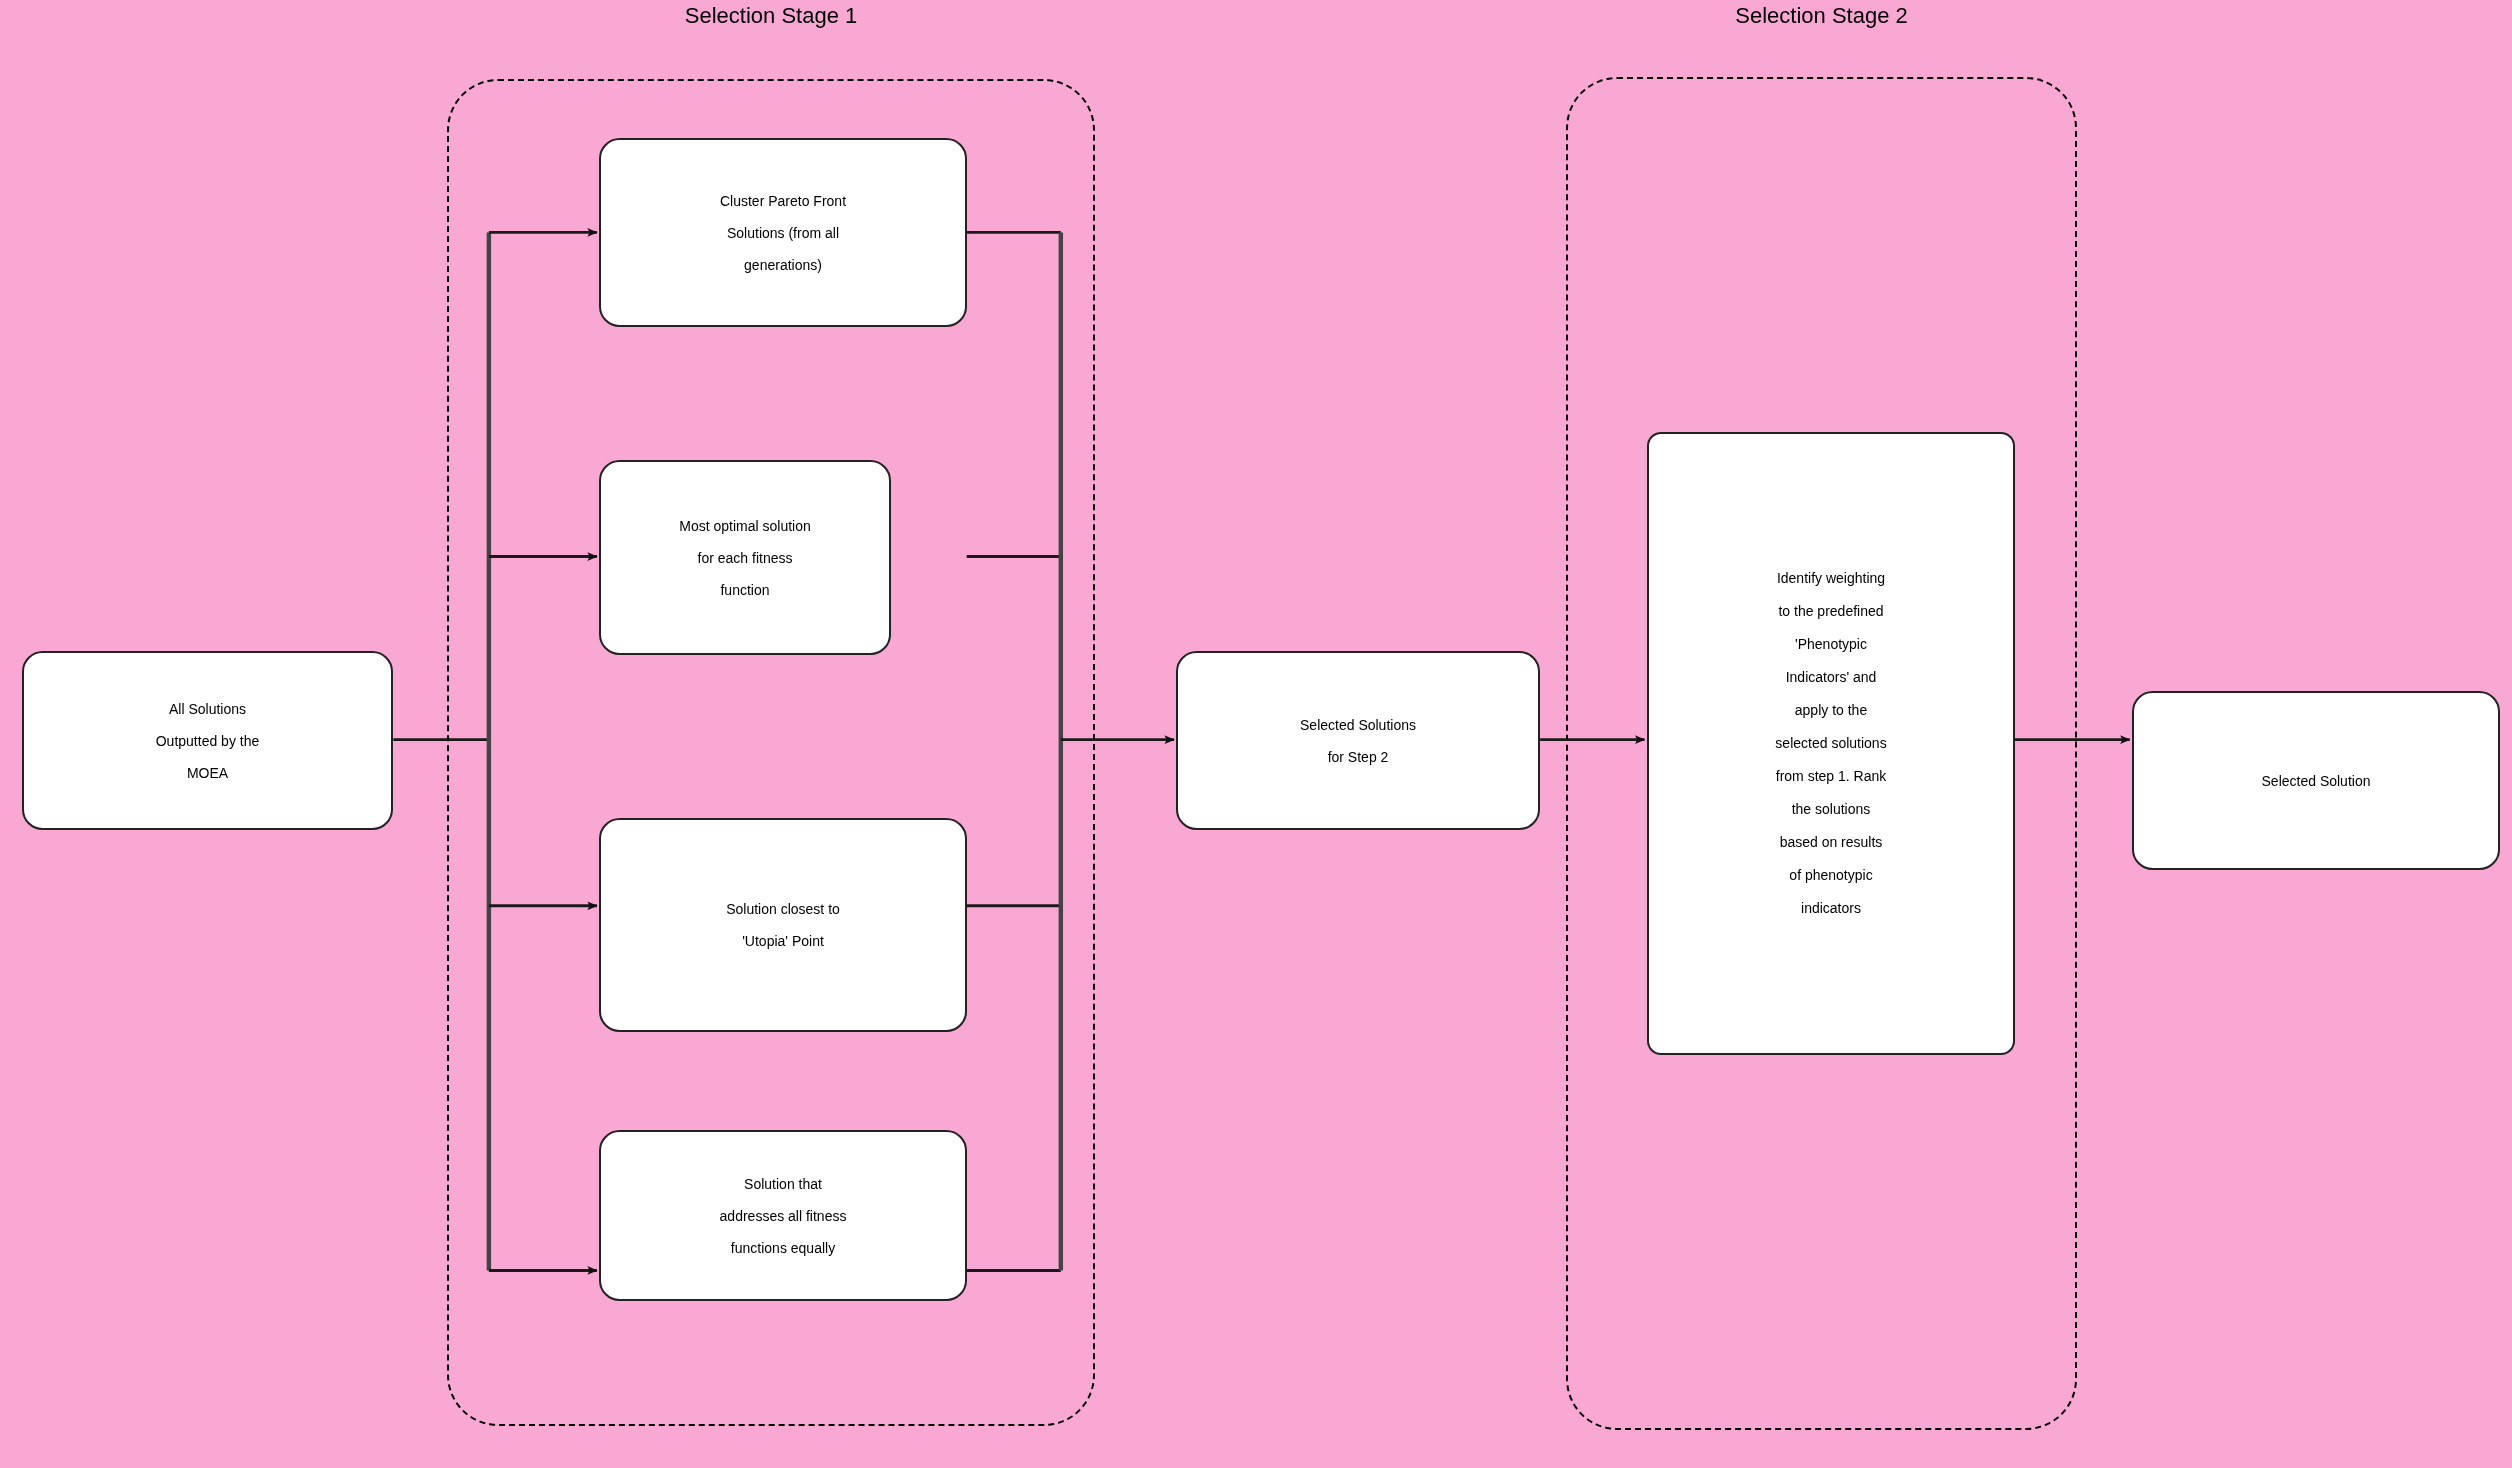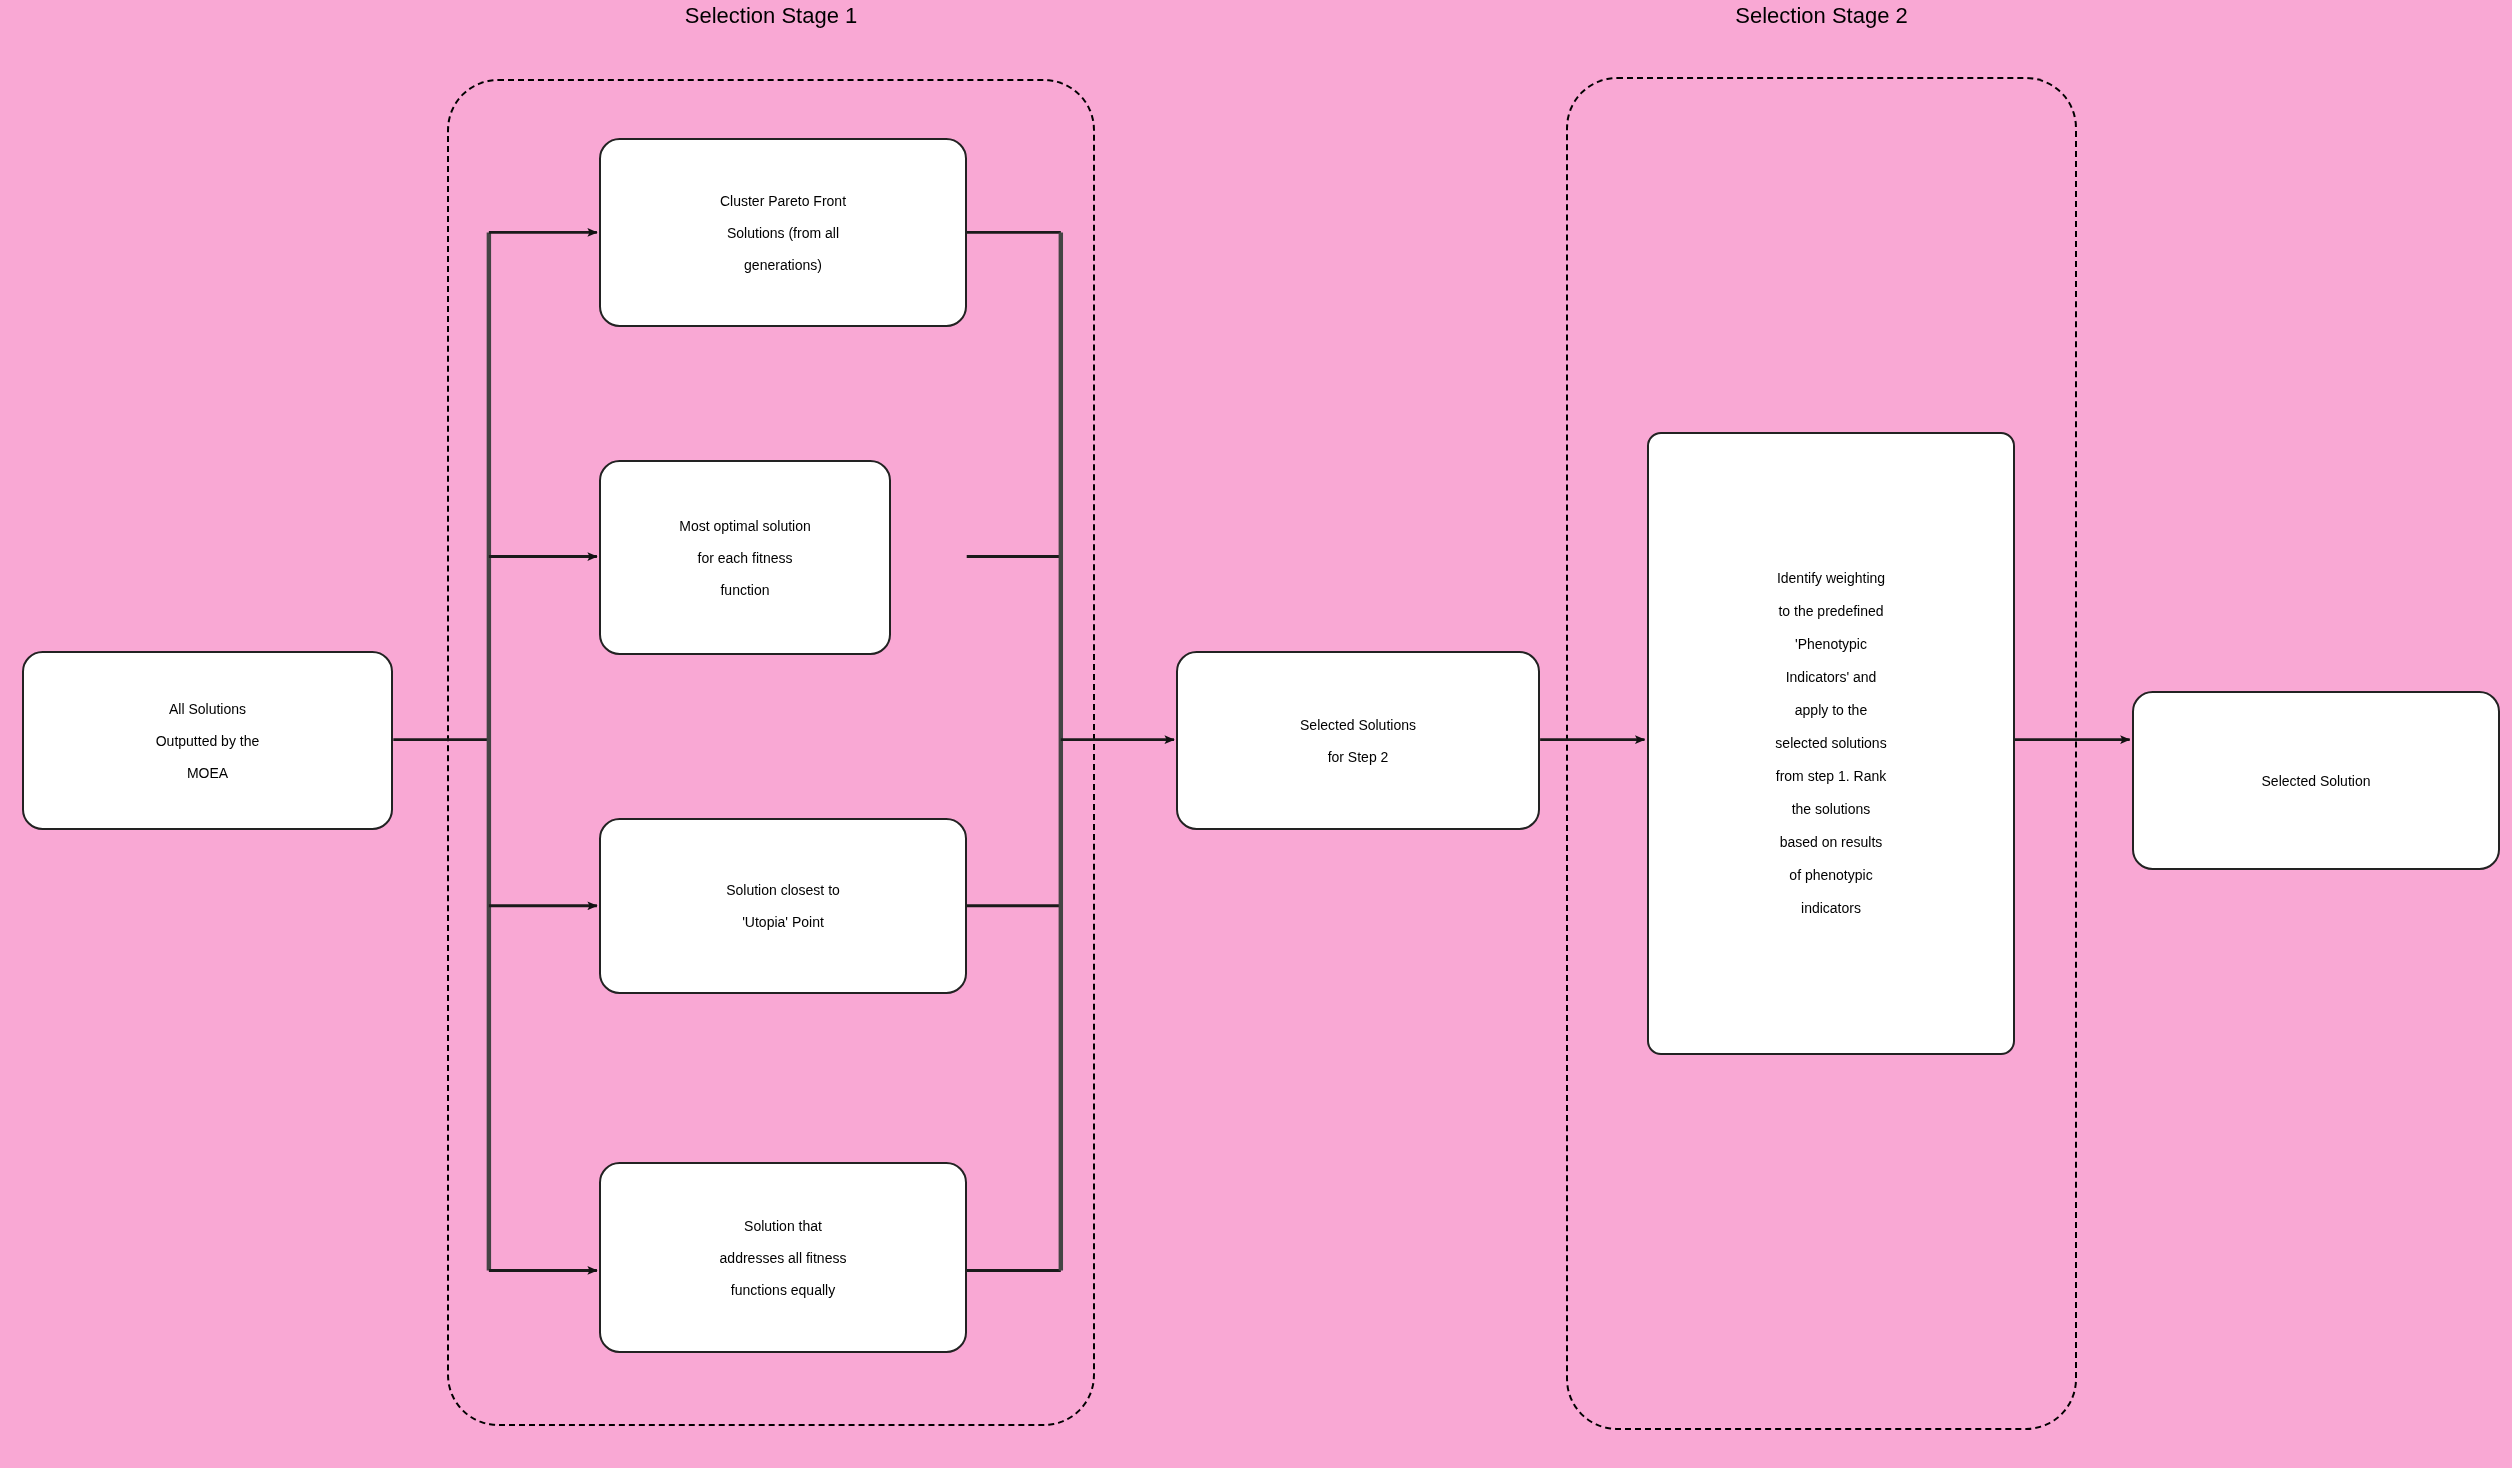--- a/index.html
+++ b/index.html
@@ -127,26 +127,26 @@
 Solutions (from all
 generations)</span>
   </div>
 
   <div class="node" style="left:599px; top:460px; width:292px; height:195px;">
     <span class="node-text">Most optimal solution
 for each fitness
 function</span>
   </div>
 
-  <div class="node" style="left:599px; top:818px; width:368px; height:176px;">
+  <div class="node" style="left:599px; top:818px; width:368px; height:214px;">
     <span class="node-text">Solution closest to
 'Utopia' Point</span>
   </div>
 
-  <div class="node" style="left:599px; top:1162px; width:368px; height:191px;">
+  <div class="node" style="left:599px; top:1130px; width:368px; height:171px;">
     <span class="node-text">Solution that
 addresses all fitness
 functions equally</span>
   </div>
 
   <div class="node" style="left:1176px; top:651px; width:364px; height:179px;">
     <span class="node-text">Selected Solutions
 for Step 2</span>
   </div>
 

